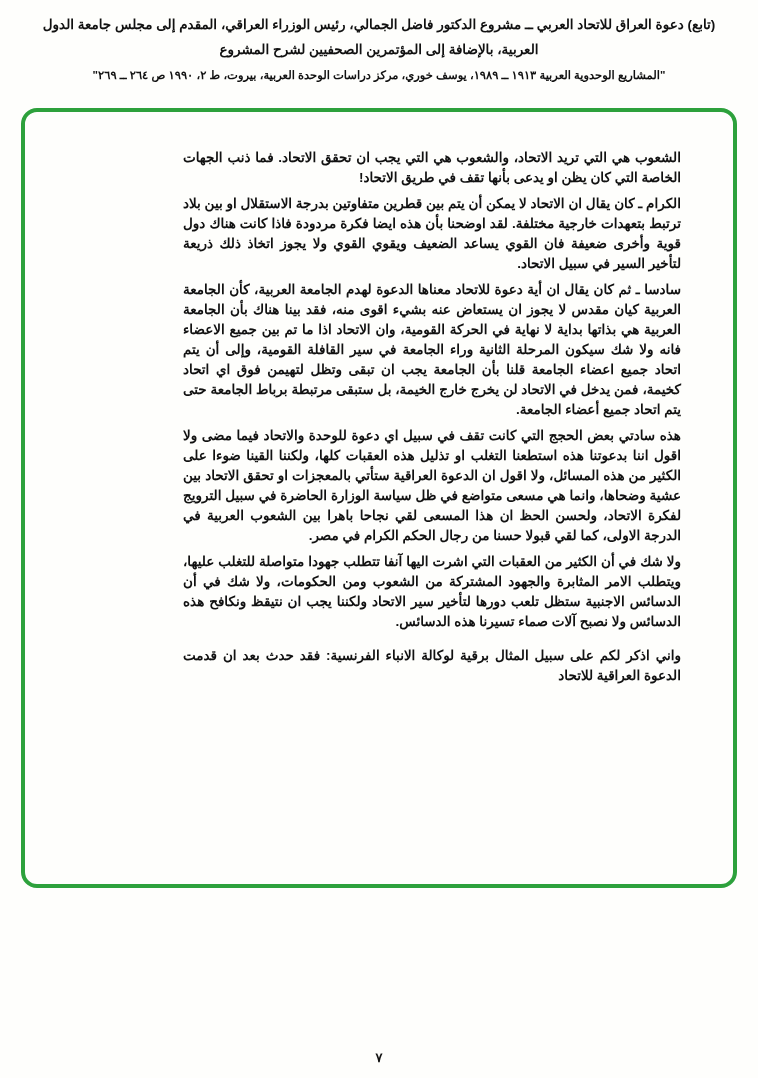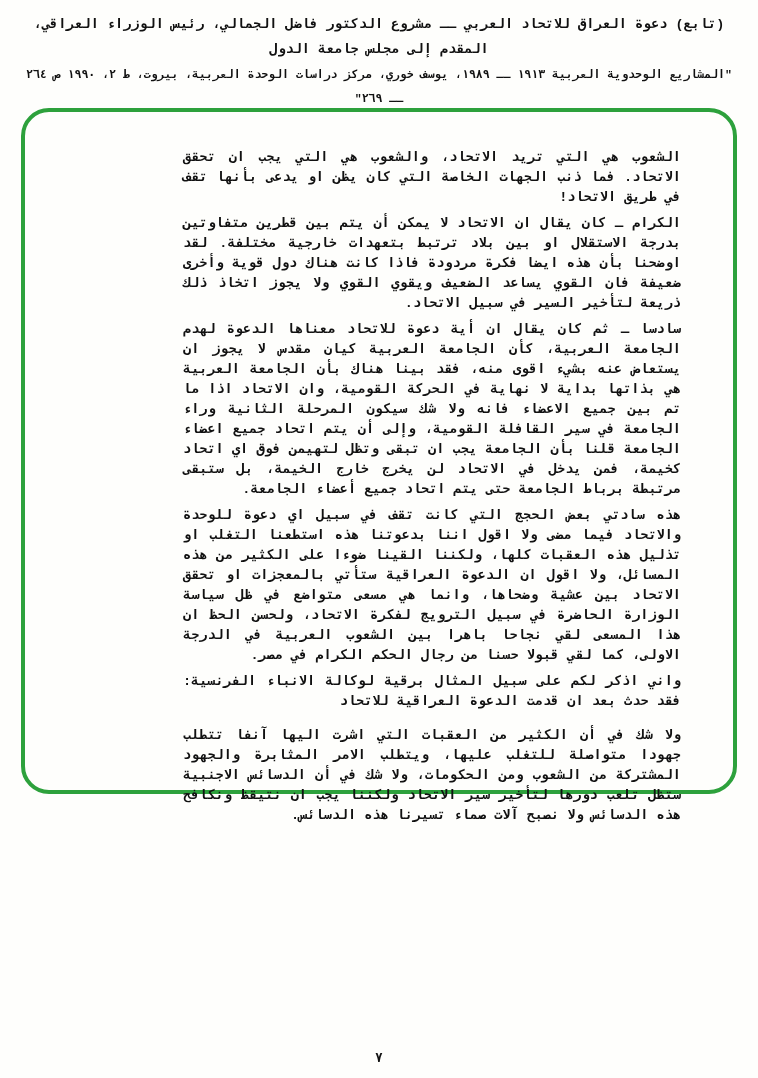--- a/index.html
+++ b/index.html
@@ -7,21 +7,21 @@
     --ink: #111111;
     --paper: #fefefc;
   }
   * { box-sizing: border-box; }
   html, body { margin: 0; padding: 0; background: #ffffff; }
   .page {
     position: relative;
     width: 758px;
     height: 1078px;
     background: var(--paper);
-    font-family: Liberation Mono, monospace;
+    font-family: Liberation Sans, sans-serif;
     color: var(--ink);
     direction: rtl;
     overflow: hidden;
   }
   
   .doc-header {
     position: absolute;
     top: 12px;
     right: 18px;
     left: 18px;
@@ -36,23 +36,23 @@
     font-size: 11.5px;
     line-height: 24px;
     margin-top: 1px;
   }
   
   .green-box {
     position: absolute;
     top: 108px;
     left: 21px;
     width: 716px;
-    height: 686px;
+    height: 780px;
     border: 4px solid var(--frame_green);
-    border-radius: 28px;
+    border-radius: 16px;
     background: transparent;
   }
   
   .text-block {
     position: absolute;
     top: 36px;
     right: 52px;
     width: 498px;
     direction: rtl;
     text-align: justify;
@@ -79,31 +79,32 @@
     font-weight: 700;
   }
 </style>
 </head>
 <body>
 
 <div class="page">
 
   <header class="doc-header">
     <div class="h-main">(تابع) دعوة العراق للاتحاد العربي ــ مشروع الدكتور فاضل الجمالي، رئيس الوزراء العراقي، المقدم إلى مجلس جامعة الدول</div>
+    <div class="h-main">العربية، بالإضافة إلى المؤتمرين الصحفيين لشرح المشروع</div>
     <div class="h-src">"المشاريع الوحدوية العربية ١٩١٣ ــ ١٩٨٩، يوسف خوري، مركز دراسات الوحدة العربية، بيروت، ط ٢، ١٩٩٠ ص ٢٦٤ ــ ٢٦٩"</div>
   </header>
 
   <div class="green-box">
     <div class="text-block">
       <p>الشعوب هي التي تريد الاتحاد، والشعوب هي التي يجب ان تحقق الاتحاد. فما ذنب الجهات الخاصة التي كان يظن او يدعى بأنها تقف في طريق الاتحاد!</p>
       <p>الكرام ـ كان يقال ان الاتحاد لا يمكن أن يتم بين قطرين متفاوتين بدرجة الاستقلال او بين بلاد ترتبط بتعهدات خارجية مختلفة. لقد اوضحنا بأن هذه ايضا فكرة مردودة فاذا كانت هناك دول قوية وأخرى ضعيفة فان القوي يساعد الضعيف ويقوي القوي ولا يجوز اتخاذ ذلك ذريعة لتأخير السير في سبيل الاتحاد.</p>
       <p>سادسا ـ ثم كان يقال ان أية دعوة للاتحاد معناها الدعوة لهدم الجامعة العربية، كأن الجامعة العربية كيان مقدس لا يجوز ان يستعاض عنه بشيء اقوى منه، فقد بينا هناك بأن الجامعة العربية هي بذاتها بداية لا نهاية في الحركة القومية، وان الاتحاد اذا ما تم بين جميع الاعضاء فانه ولا شك سيكون المرحلة الثانية وراء الجامعة في سير القافلة القومية، وإلى أن يتم اتحاد جميع اعضاء الجامعة قلنا بأن الجامعة يجب ان تبقى وتظل لتهيمن فوق اي اتحاد كخيمة، فمن يدخل في الاتحاد لن يخرج خارج الخيمة، بل ستبقى مرتبطة برباط الجامعة حتى يتم اتحاد جميع أعضاء الجامعة.</p>
       <p>هذه سادتي بعض الحجج التي كانت تقف في سبيل اي دعوة للوحدة والاتحاد فيما مضى ولا اقول اننا بدعوتنا هذه استطعنا التغلب او تذليل هذه العقبات كلها، ولكننا القينا ضوءا على الكثير من هذه المسائل، ولا اقول ان الدعوة العراقية ستأتي بالمعجزات او تحقق الاتحاد بين عشية وضحاها، وانما هي مسعى متواضع في ظل سياسة الوزارة الحاضرة في سبيل الترويج لفكرة الاتحاد، ولحسن الحظ ان هذا المسعى لقي نجاحا باهرا بين الشعوب العربية في الدرجة الاولى، كما لقي قبولا حسنا من رجال الحكم الكرام في مصر.</p>
+      <p>ولا شك في أن الكثير من العقبات التي اشرت اليها آنفا تتطلب جهودا متواصلة للتغلب عليها، ويتطلب الامر المثابرة والجهود المشتركة من الشعوب ومن الحكومات، ولا شك في أن الدسائس الاجنبية ستظل تلعب دورها لتأخير سير الاتحاد ولكننا يجب ان نتيقظ ونكافح هذه الدسائس ولا نصبح آلات صماء تسيرنا هذه الدسائس.</p>
       <p>واني اذكر لكم على سبيل المثال برقية لوكالة الانباء الفرنسية: فقد حدث بعد ان قدمت الدعوة العراقية للاتحاد</p>
-      <p>ولا شك في أن الكثير من العقبات التي اشرت اليها آنفا تتطلب جهودا متواصلة للتغلب عليها، ويتطلب الامر المثابرة والجهود المشتركة من الشعوب ومن الحكومات، ولا شك في أن الدسائس الاجنبية ستظل تلعب دورها لتأخير سير الاتحاد ولكننا يجب ان نتيقظ ونكافح هذه الدسائس ولا نصبح آلات صماء تسيرنا هذه الدسائس.</p>
     </div>
   </div>
 
   <footer class="page-footer">
     <span>٧</span>
   </footer>
 
 </div>
 
 </body></html>

